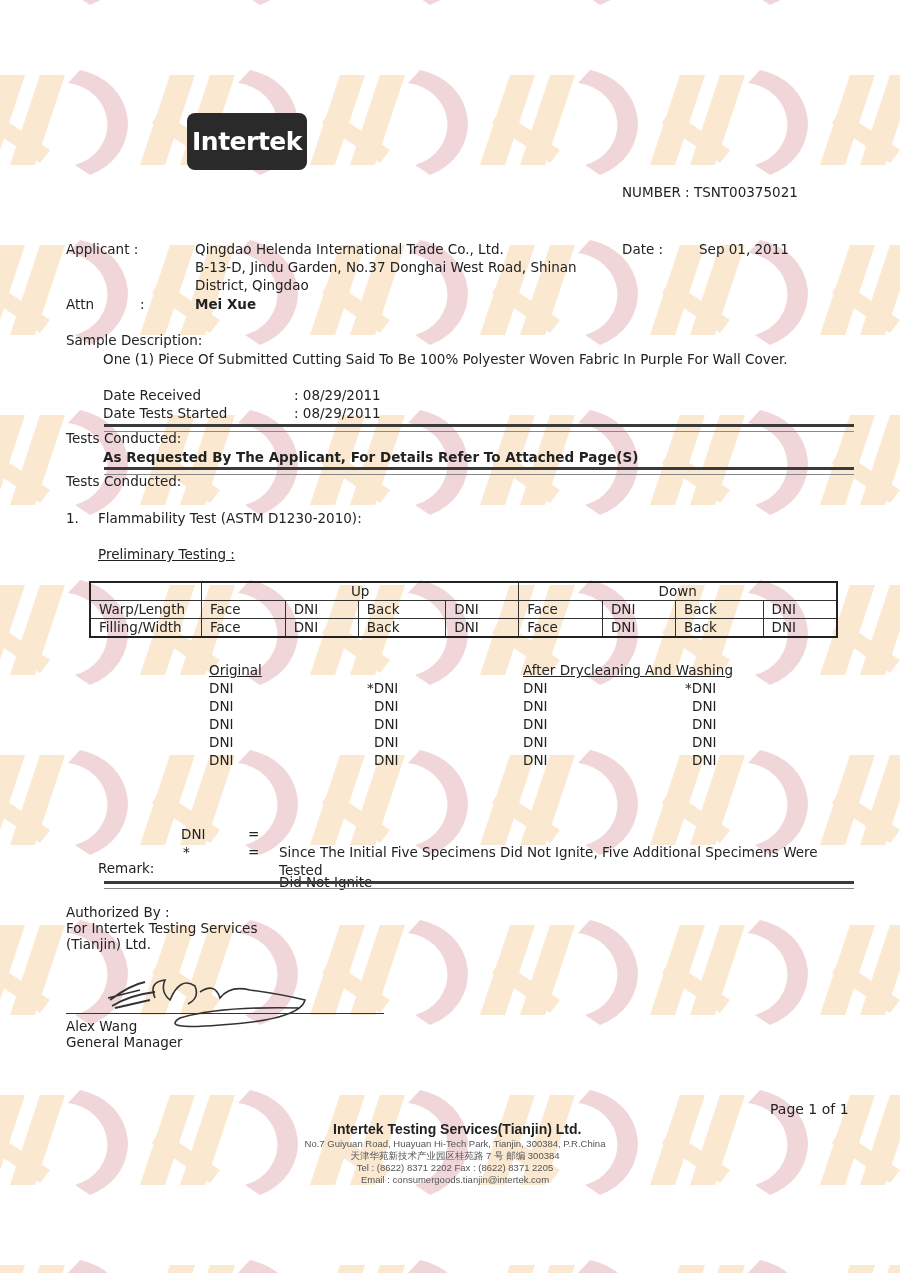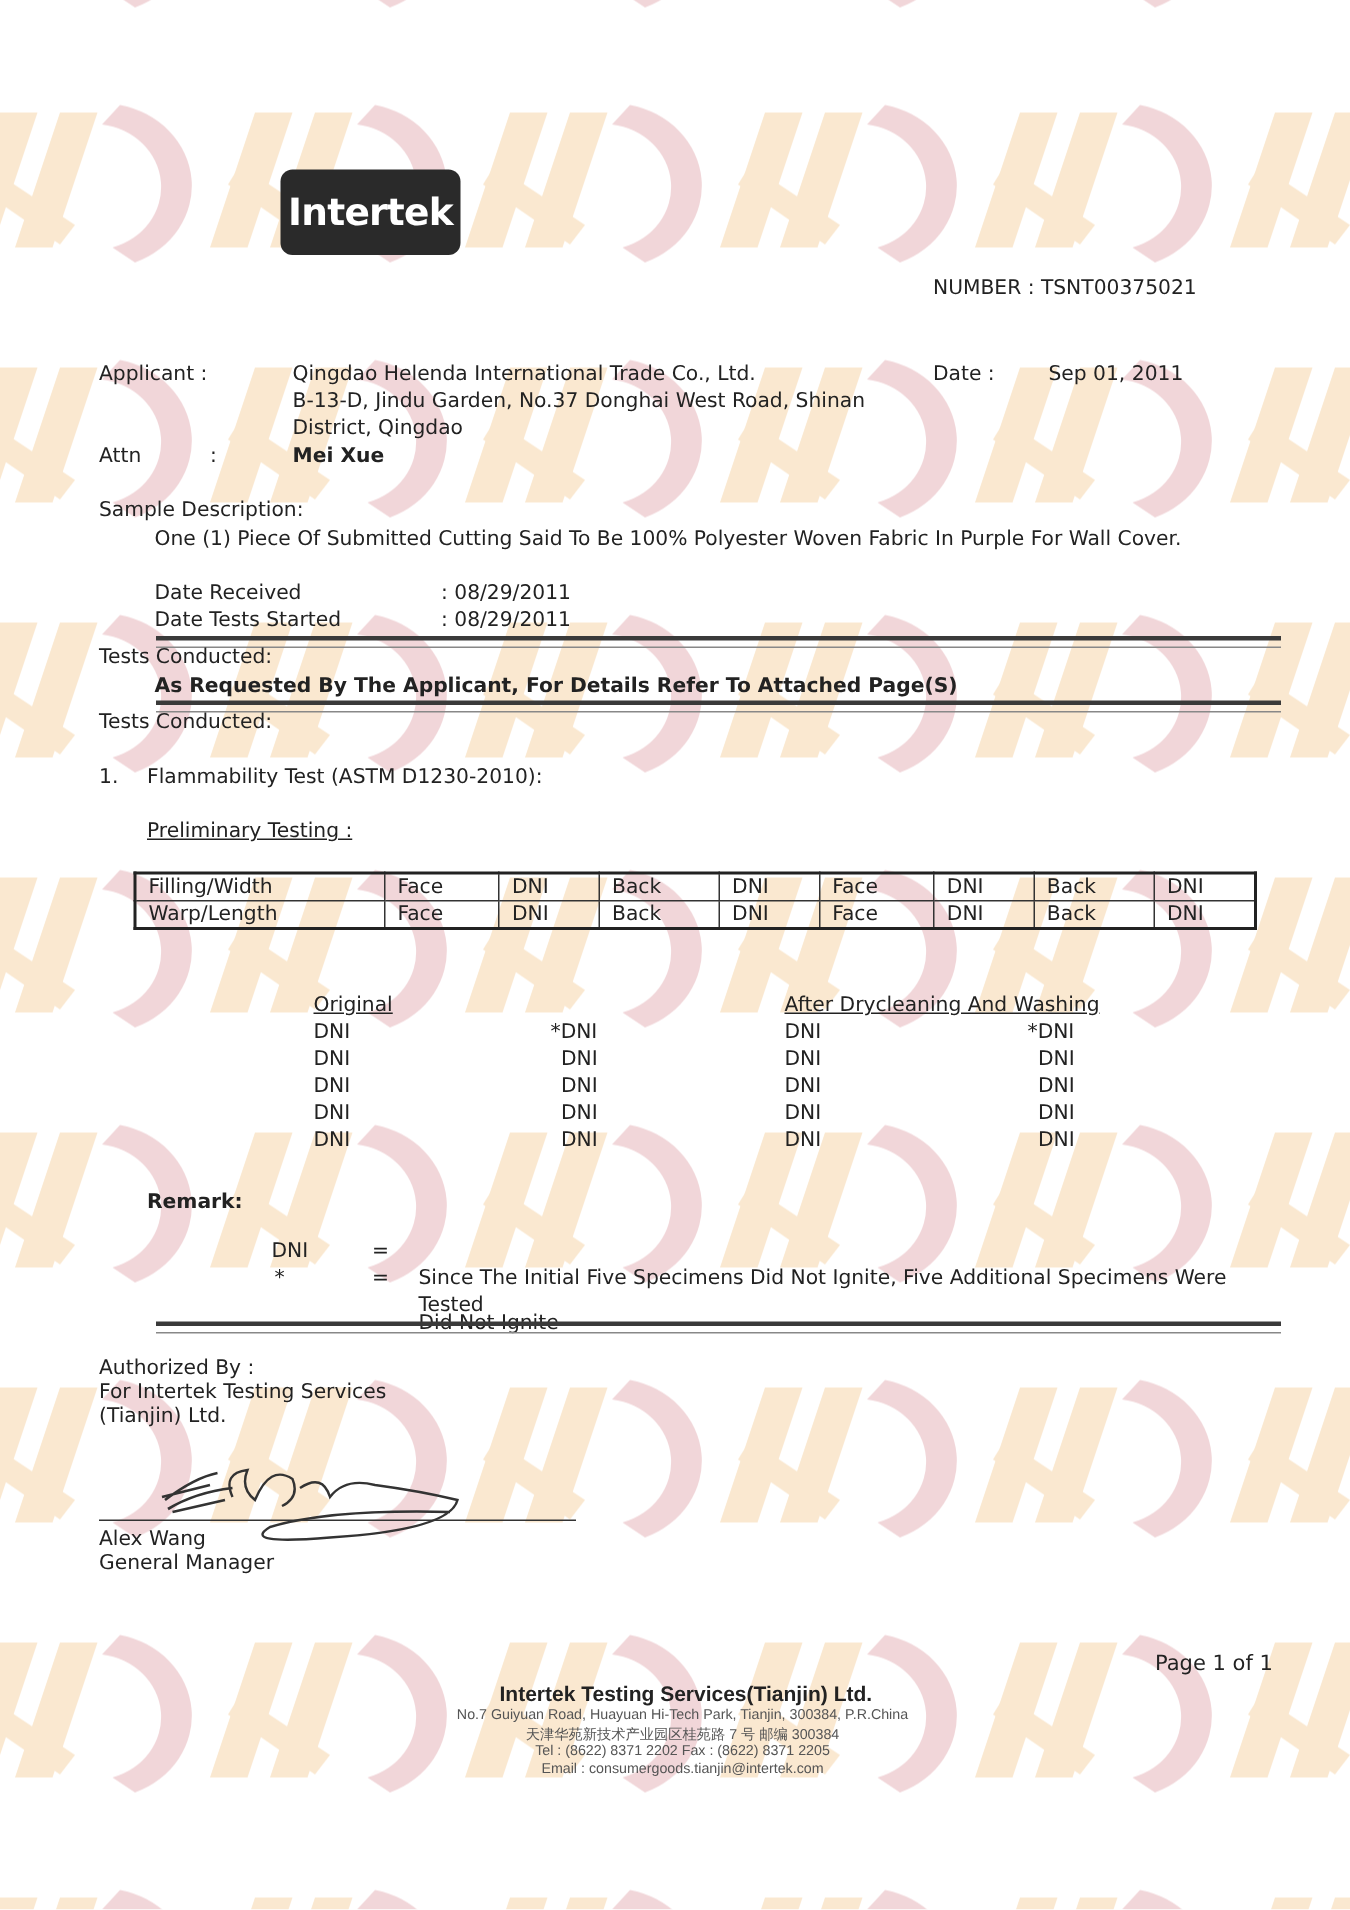--- a/index.html
+++ b/index.html
@@ -86,33 +86,38 @@
   <div class="rule-double" style="left:104px; top:467px; width:750px;"></div>
 
   <div class="abs" style="left:66px; top:473px;">Tests Conducted:</div>
 
   <div class="abs" style="left:66px; top:510px;">1.</div>
   <div class="abs" style="left:98px; top:510px;">Flammability Test (ASTM D1230-2010):</div>
   <div class="abs u" style="left:98px; top:546px;">Preliminary Testing :</div>
 
   <table class="prelim">
     <tbody>
+        <tr>
+      <td style="width:94px;"></td>
+      <td class="c" colspan="4">Up</td>
+      <td class="c" colspan="4">Down</td>
+    </tr>
     <tr>
-      <td>Filling/Width</td>
+      <td>Warp/Length</td>
       <td>Face</td>
       <td>DNI</td>
       <td>Back</td>
       <td>DNI</td>
       <td>Face</td>
       <td>DNI</td>
       <td>Back</td>
       <td>DNI</td>
     </tr>
     <tr>
-      <td>Warp/Length</td>
+      <td>Filling/Width</td>
       <td>Face</td>
       <td>DNI</td>
       <td>Back</td>
       <td>DNI</td>
       <td>Face</td>
       <td>DNI</td>
       <td>Back</td>
       <td>DNI</td>
     </tr>
   </tbody>
@@ -139,21 +144,21 @@
   <div class="abs" style="left:523px; top:734px;">DNI</div>
   <div class="abs" style="left:523px; top:752px;">DNI</div>
 
   <div class="abs" style="left:685px; top:680px;">*DNI</div>
   <div class="abs" style="left:692px; top:698px;">DNI</div>
   <div class="abs" style="left:692px; top:716px;">DNI</div>
   <div class="abs" style="left:692px; top:734px;">DNI</div>
   <div class="abs" style="left:692px; top:752px;">DNI</div>
 
 
-  <div class="abs" style="left:98px; top:793px;font-weight:bold;">Remark:</div>
+  <div class="abs" style="left:98px; top:860px;">Remark:</div>
   <div class="abs" style="left:181px; top:826px;">DNI</div>
   <div class="abs" style="left:248px; top:826px;">=</div>
   <div class="abs" style="left:279px; top:826px;margin-top:48px;">Did Not Ignite</div>
   <div class="abs" style="left:183px; top:844px;">*</div>
   <div class="abs" style="left:248px; top:844px;">=</div>
   <div class="abs" style="left:279px; top:844px;">Since The Initial Five Specimens Did Not Ignite, Five Additional Specimens Were</div>
   <div class="abs" style="left:279px; top:862px;">Tested</div>
 
   <div class="rule-double" style="left:104px; top:881px; width:750px;"></div>
 

